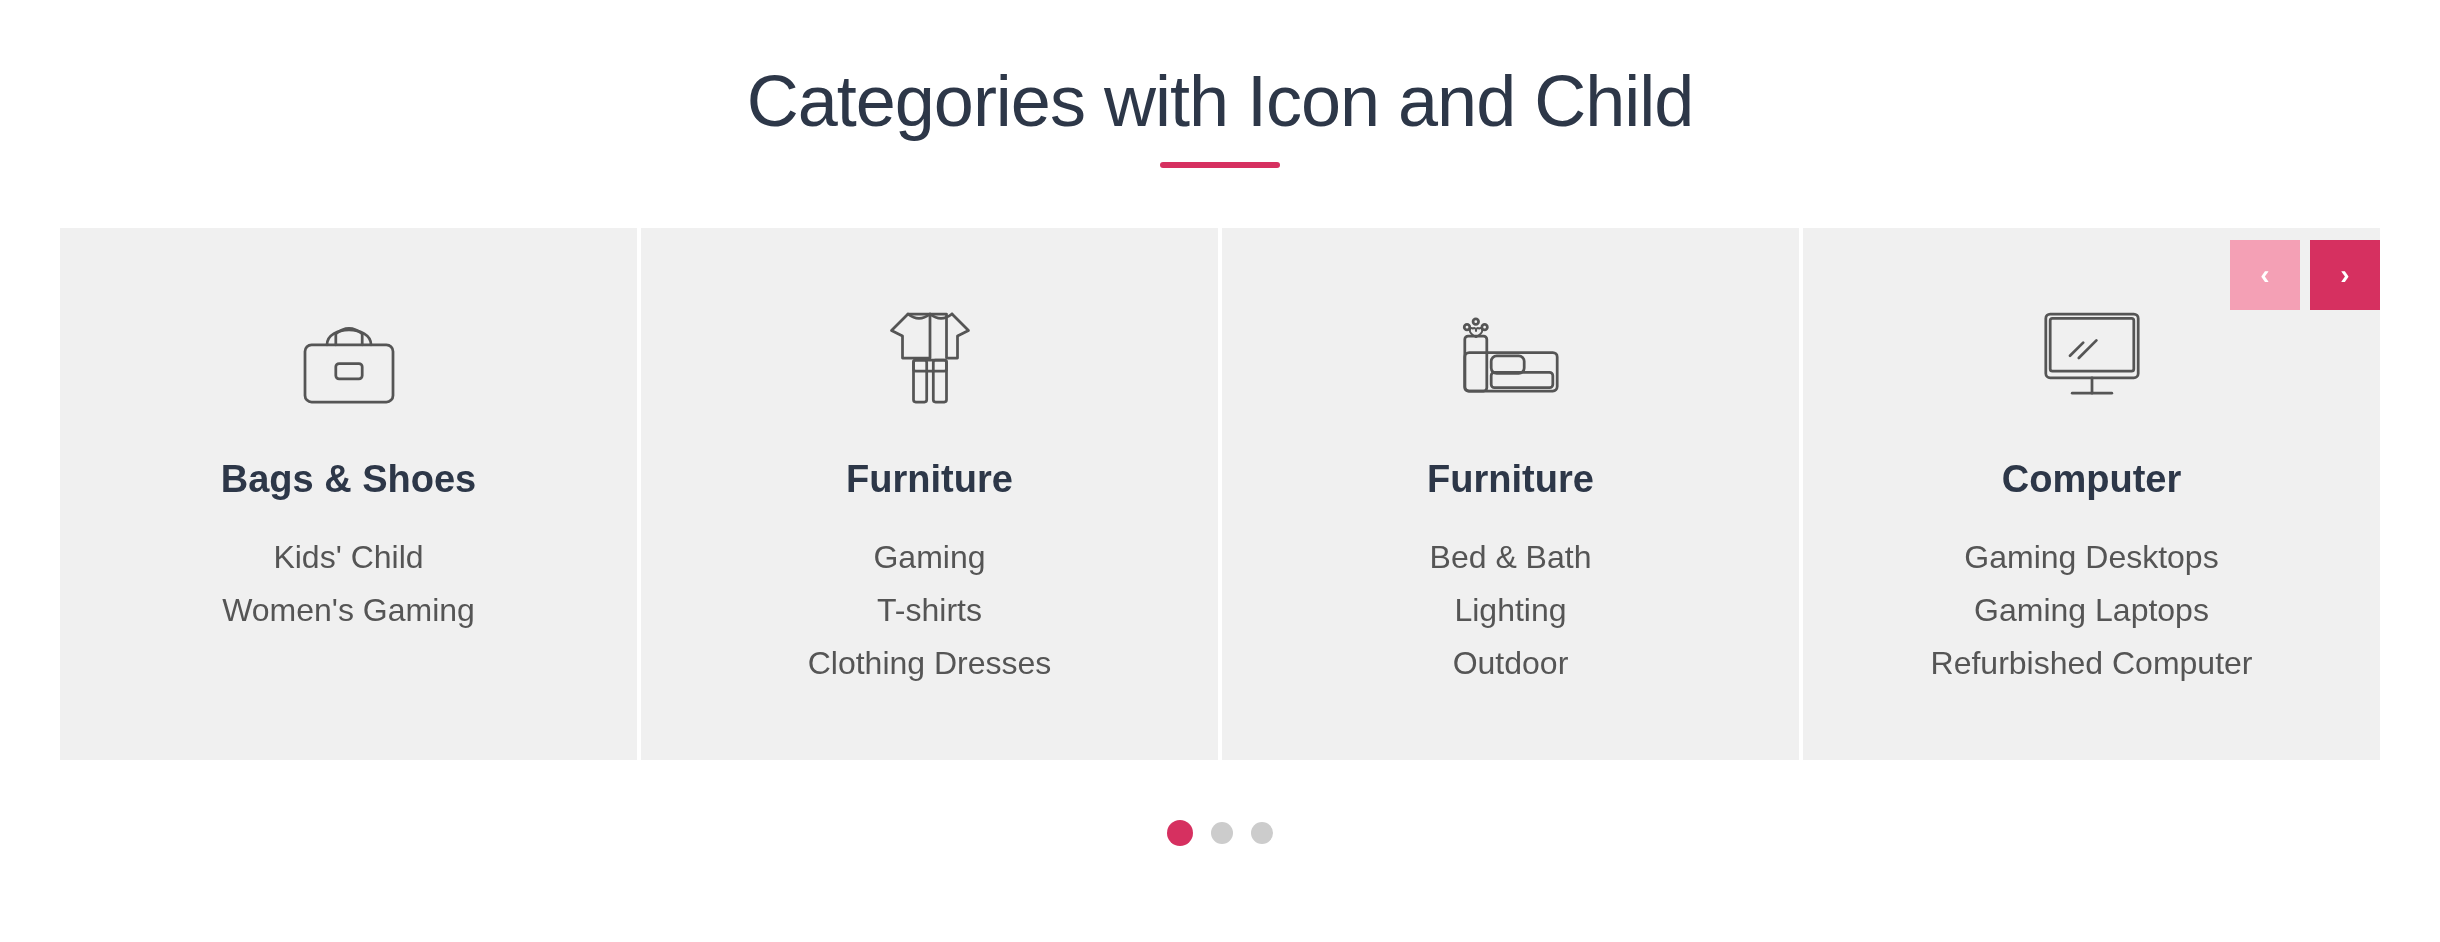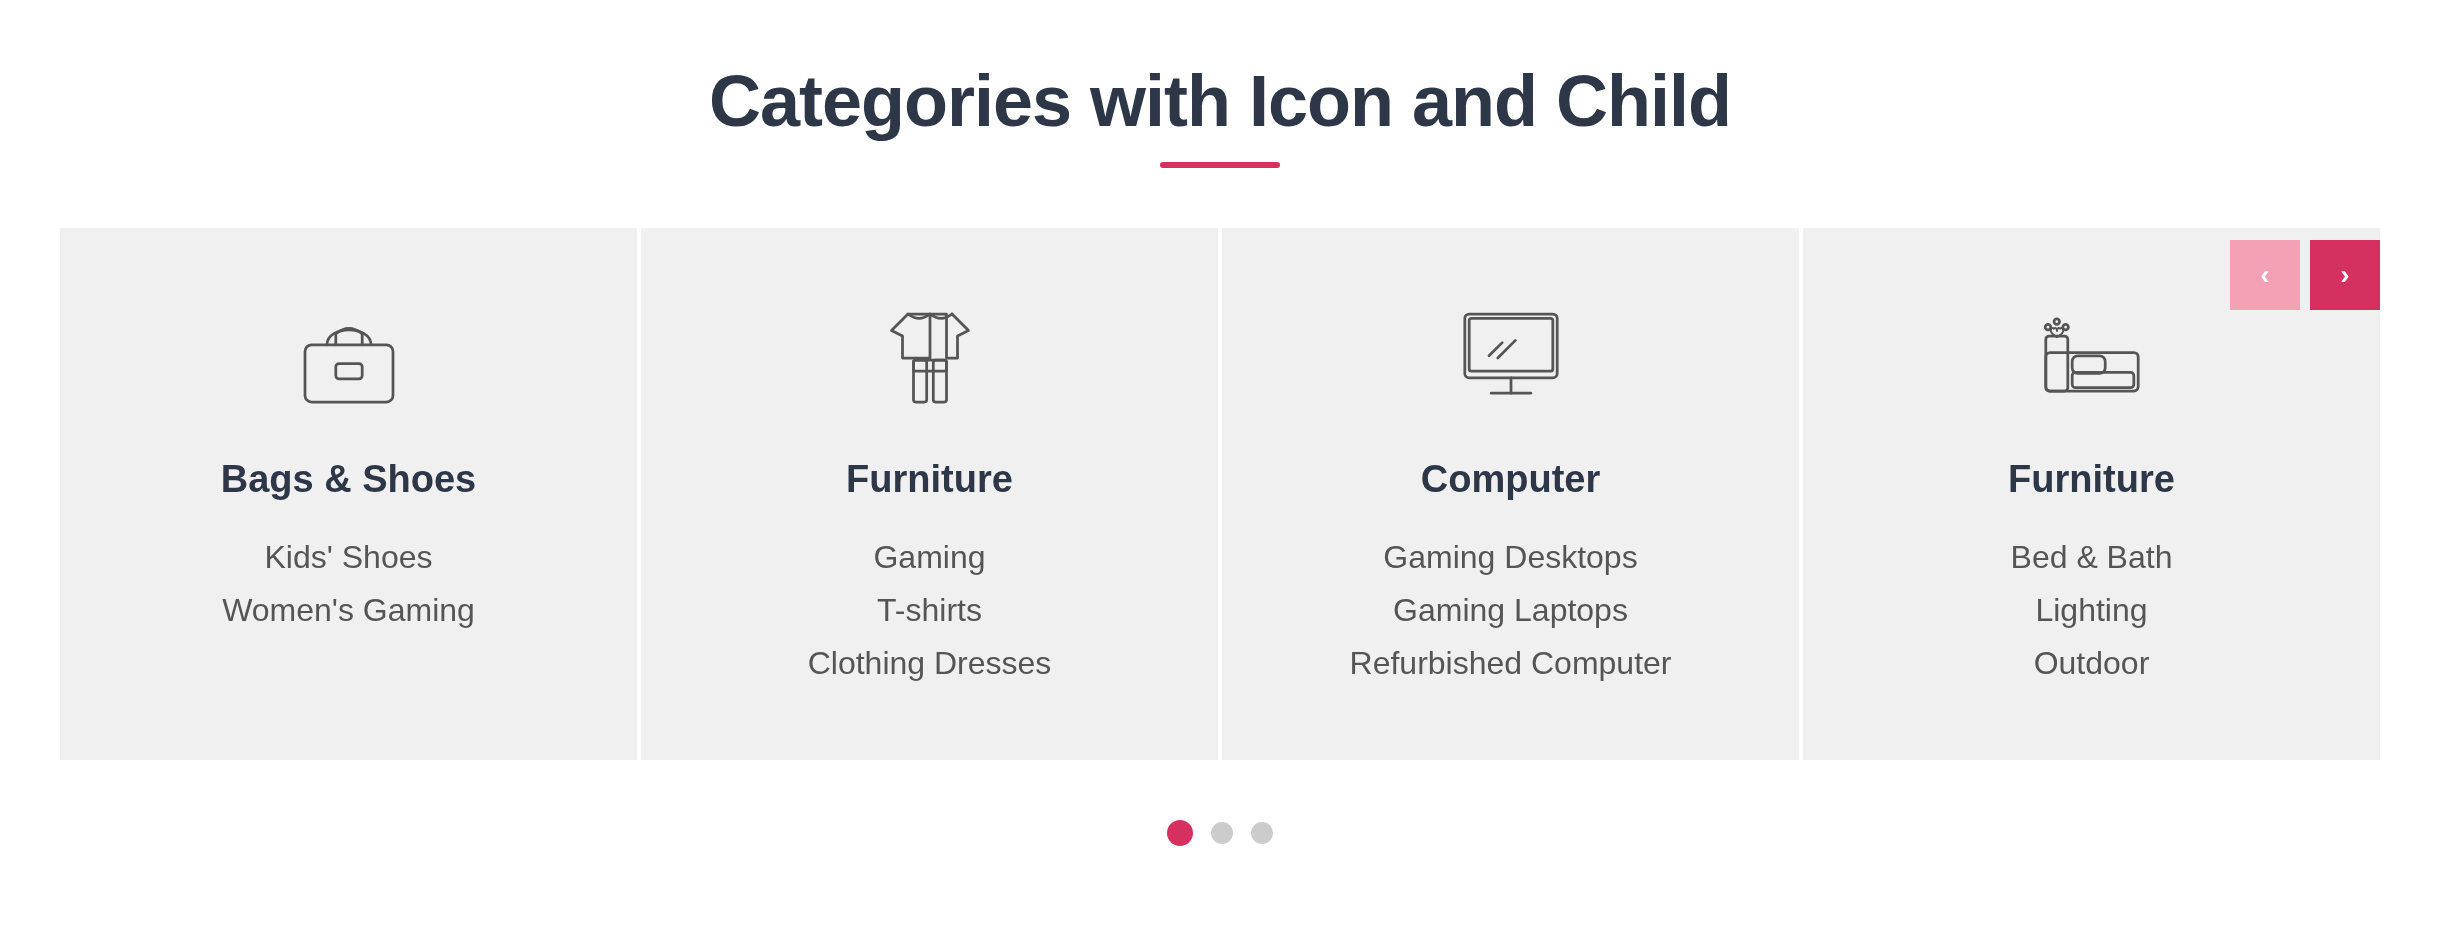--- a/index.html
+++ b/index.html
@@ -14,21 +14,21 @@
       width: 2440px;
       min-height: 942px;
       display: flex;
       flex-direction: column;
       align-items: center;
       padding: 60px 0 40px 0;
     }
 
     .page-title {
       font-size: 72px;
-      font-weight: 700;
+      font-weight: 400;
       color: #2d3748;
       text-align: center;
       letter-spacing: -1px;
       margin-bottom: 20px;
     }
 
     .title-underline {
       width: 120px;
       height: 6px;
       background: #d63060;
@@ -179,21 +179,21 @@
         <rect x="10" y="38" width="80" height="52" rx="6" ry="6"></rect>
         <path d="M30 38 C30 20 70 20 70 38"></path>
         <line x1="38" y1="38" x2="38" y2="28"></line>
         <line x1="62" y1="38" x2="62" y2="28"></line>
         <path d="M38 28 Q50 18 62 28"></path>
         <rect x="38" y="55" width="24" height="14" rx="3"></rect>
       </svg>
     </div>
     <div class="category-title">Bags &amp; Shoes</div>
     <ul class="category-items">
-      <li class="category-item">Kids' Shoes</li>
+      <li class="category-item">Kids' Child</li>
       <li class="category-item">Women's Gaming</li>
     </ul>
   </div>
 
   <div class="category-card">
     <div class="category-icon">
       <svg viewBox="0 0 100 100">
 
         <path d="M30 10 L15 25 L25 30 L25 50 L50 50 L50 10 Z"></path>
         <path d="M50 10 L65 10 L65 50 L75 50 L75 30 L85 25 L70 10"></path>
@@ -209,62 +209,62 @@
       <li class="category-item">Gaming</li>
       <li class="category-item">T-shirts</li>
       <li class="category-item">Clothing Dresses</li>
     </ul>
   </div>
 
   <div class="category-card">
     <div class="category-icon">
       <svg viewBox="0 0 100 100">
 
+        <rect x="8" y="45" width="84" height="35" rx="4"></rect>
+
+        <rect x="8" y="30" width="20" height="50" rx="3"></rect>
+
+        <rect x="32" y="48" width="30" height="16" rx="5"></rect>
+
+        <rect x="32" y="63" width="56" height="14" rx="3"></rect>
+
+        <path d="M18 38 C18 35 16 33 14 35 C12 33 10 35 10 38 C10 41 18 46 18 46 C18 46 26 41 26 38 C26 35 24 33 22 35 C20 33 18 35 18 38Z" transform="translate(0,-4) scale(0.7) translate(8,4)"></path>
+
+        <circle cx="10" cy="22" r="2.5"></circle>
+        <circle cx="18" cy="17" r="2.5"></circle>
+        <circle cx="26" cy="22" r="2.5"></circle>
+      </svg>
+    </div>
+    <div class="category-title">Furniture</div>
+    <ul class="category-items">
+      <li class="category-item">Bed &amp; Bath</li>
+      <li class="category-item">Lighting</li>
+      <li class="category-item">Outdoor</li>
+    </ul>
+  </div>
+
+  <div class="category-card">
+    <div class="category-icon">
+      <svg viewBox="0 0 100 100">
+
         <rect x="8" y="10" width="84" height="58" rx="4"></rect>
         <rect x="12" y="14" width="76" height="48" rx="2"></rect>
 
         <line x1="50" y1="68" x2="50" y2="82"></line>
         <line x1="32" y1="82" x2="68" y2="82"></line>
 
         <line x1="30" y1="48" x2="42" y2="36"></line>
         <line x1="38" y1="50" x2="54" y2="34"></line>
       </svg>
     </div>
     <div class="category-title">Computer</div>
     <ul class="category-items">
       <li class="category-item">Gaming Desktops</li>
       <li class="category-item">Gaming Laptops</li>
       <li class="category-item">Refurbished Computer</li>
-    </ul>
-  </div>
-
-  <div class="category-card">
-    <div class="category-icon">
-      <svg viewBox="0 0 100 100">
-
-        <rect x="8" y="45" width="84" height="35" rx="4"></rect>
-
-        <rect x="8" y="30" width="20" height="50" rx="3"></rect>
-
-        <rect x="32" y="48" width="30" height="16" rx="5"></rect>
-
-        <rect x="32" y="63" width="56" height="14" rx="3"></rect>
-
-        <path d="M18 38 C18 35 16 33 14 35 C12 33 10 35 10 38 C10 41 18 46 18 46 C18 46 26 41 26 38 C26 35 24 33 22 35 C20 33 18 35 18 38Z" transform="translate(0,-4) scale(0.7) translate(8,4)"></path>
-
-        <circle cx="10" cy="22" r="2.5"></circle>
-        <circle cx="18" cy="17" r="2.5"></circle>
-        <circle cx="26" cy="22" r="2.5"></circle>
-      </svg>
-    </div>
-    <div class="category-title">Furniture</div>
-    <ul class="category-items">
-      <li class="category-item">Bed &amp; Bath</li>
-      <li class="category-item">Lighting</li>
-      <li class="category-item">Outdoor</li>
     </ul>
   </div>
 
 </div>
 
 <div class="dots-container">
   <div class="dot active"></div>
   <div class="dot"></div>
   <div class="dot"></div>
 </div>

